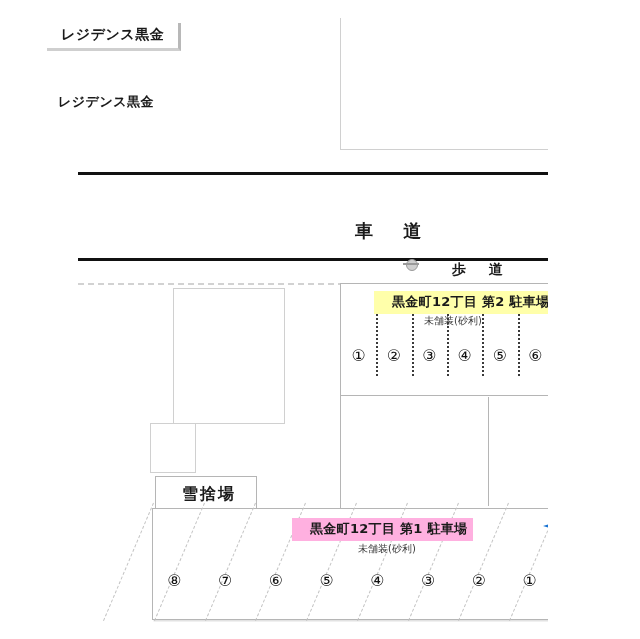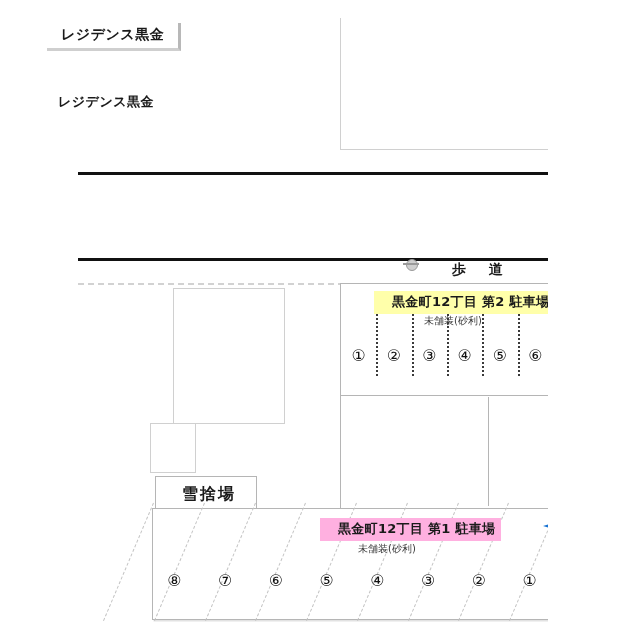--- a/index.html
+++ b/index.html
@@ -61,21 +61,21 @@
   }
 
   
   .banner{
     padding:2px 6px 3px 18px;
     font-size:13px;
     letter-spacing:0.3px;
     white-space:nowrap;
   }
   .banner-2{left:374px;top:273px;background:#ffffaa;}
-  .banner-1{left:320px;top:500px;background:#ffb0e0;}
+  .banner-1{left:292px;top:500px;background:#ffb0e0;}
   .sub-note{
     font-family:"DejaVu Sans","Liberation Sans",sans-serif;
     font-size:10px;color:#3a3a3a;white-space:nowrap;
   }
   .sub-2{left:424px;top:296px;}
   .sub-1{left:358px;top:524px;}
 
   
   .road-line{background:#111111;}
   .rl-top{left:78px;top:154px;width:490px;height:3px;}
@@ -182,20 +182,21 @@
   <div class="abs jp title-box">レジデンス黒金</div>
 
   <div class="abs jp res-label">
     <div>レジデンス黒金</div>
   </div>
 
   <div class="abs road-line rl-top"></div>
   <div class="abs rl-top-diag"></div>
   <div class="abs rl-top-vert"></div>
 
+  <div class="abs jp road-label">車 道</div>
 
   <div class="abs road-line rl-mid"></div>
   <div class="abs rl-mid-diag"></div>
   <div class="abs rl-mid-vert"></div>
   <div class="abs rl-bot-vert"></div>
   <div class="abs tick tick-a"></div>
   <div class="abs tick tick-b"></div>
 
   <div class="abs walk-dash"></div>
   <div class="abs walk-dash-v"></div>

